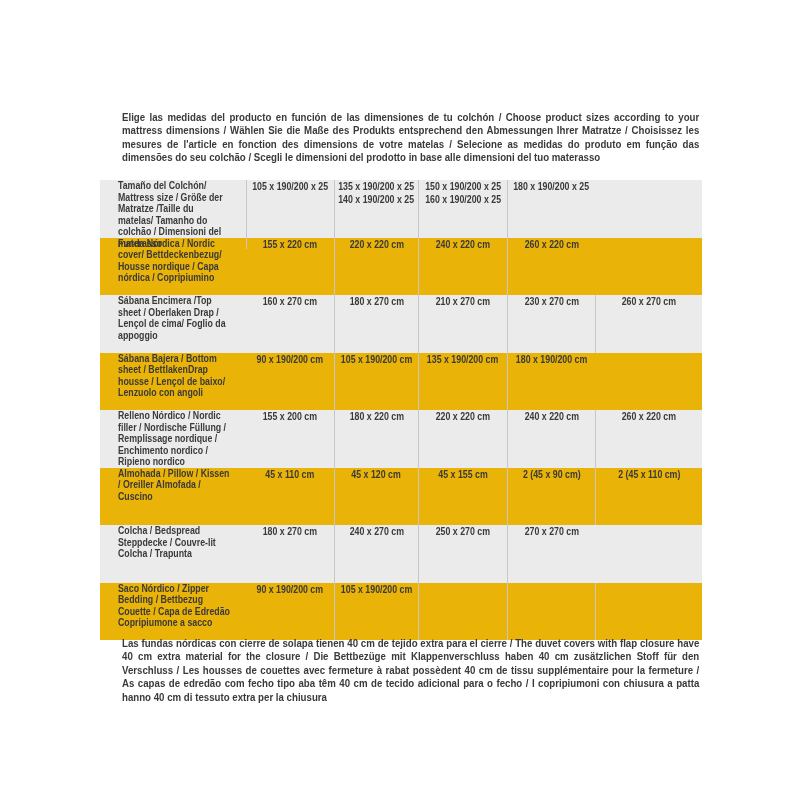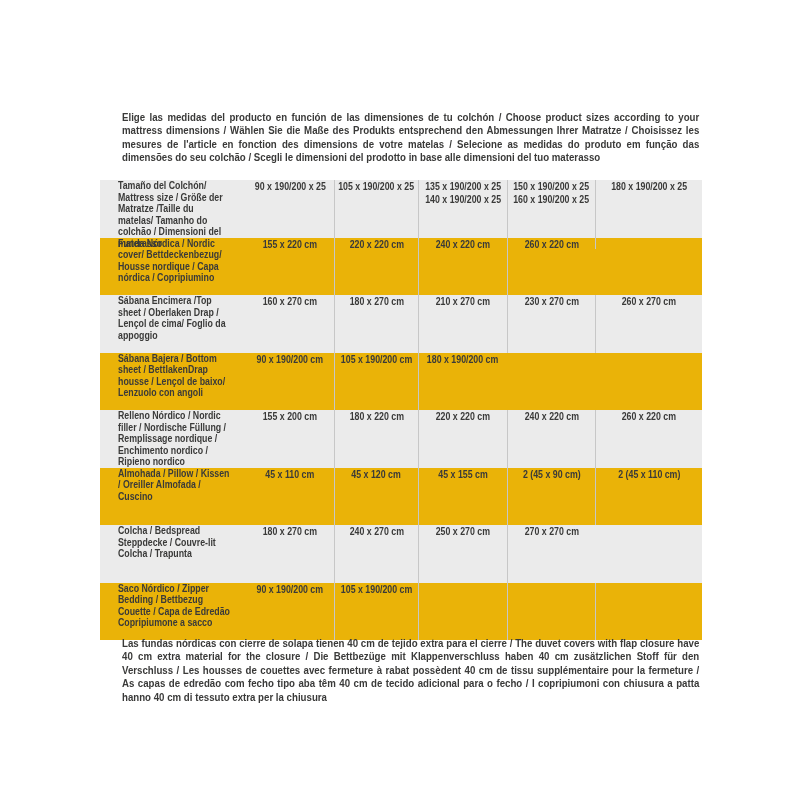--- a/index.html
+++ b/index.html
@@ -69,21 +69,20 @@
 <body>
 
 <div class="intro">Elige las medidas del producto en función de las dimensiones de tu colchón / Choose product sizes according to your mattress dimensions / Wählen Sie die Maße des Produkts entsprechend den Abmessungen Ihrer Matratze / Choisissez les mesures de l'article en fonction des dimensions de votre matelas / Selecione as medidas do produto em função das dimensões do seu colchão / Scegli le dimensioni del prodotto in base alle dimensioni del tuo materasso</div>
 
 <div class="size-table">
 
   <div class="trow shade">
     <div class="cell label-cell">
         <span class="ltext">Tamaño del Colchón/ Mattress size / Größe der Matratze /Taille du matelas/ Tamanho do colchão / Dimensioni del materasso</span>
       </div>
-    <div class="cell"><span class="cval">90 x 190/200 x 25</span></div>
     <div class="cell sep"><span class="cval">105 x 190/200 x 25</span></div>
     <div class="cell sep"><span class="cval">135 x 190/200 x 25
 140 x 190/200 x 25</span></div>
     <div class="cell sep"><span class="cval">150 x 190/200 x 25
 160 x 190/200 x 25</span></div>
     <div class="cell sep"><span class="cval">180 x 190/200 x 25</span></div>
   </div>
 
   <div class="trow">
     <div class="cell label-cell">
@@ -105,20 +104,21 @@
     <div class="cell sep"><span class="cval">230 x 270 cm</span></div>
     <div class="cell sep"><span class="cval">260 x 270 cm</span></div>
   </div>
 
   <div class="trow">
     <div class="cell label-cell">
         <span class="ltext">Sábana Bajera / Bottom sheet / BettlakenDrap housse / Lençol de baixo/ Lenzuolo con angoli</span>
       </div>
     <div class="cell"><span class="cval">90 x 190/200 cm</span></div>
     <div class="cell sep"><span class="cval">105 x 190/200 cm</span></div>
+    <div class="cell sep"><span class="cval">135 x 190/200 cm</span></div>
     <div class="cell sep"><span class="cval">180 x 190/200 cm</span></div>
   </div>
 
   <div class="trow shade">
     <div class="cell label-cell">
         <span class="ltext">Relleno Nórdico / Nordic filler / Nordische Füllung / Remplissage nordique / Enchimento nordico / Ripieno nordico</span>
       </div>
     <div class="cell"><span class="cval">155 x 200 cm</span></div>
     <div class="cell sep"><span class="cval">180 x 220 cm</span></div>
     <div class="cell sep"><span class="cval">220 x 220 cm</span></div>

